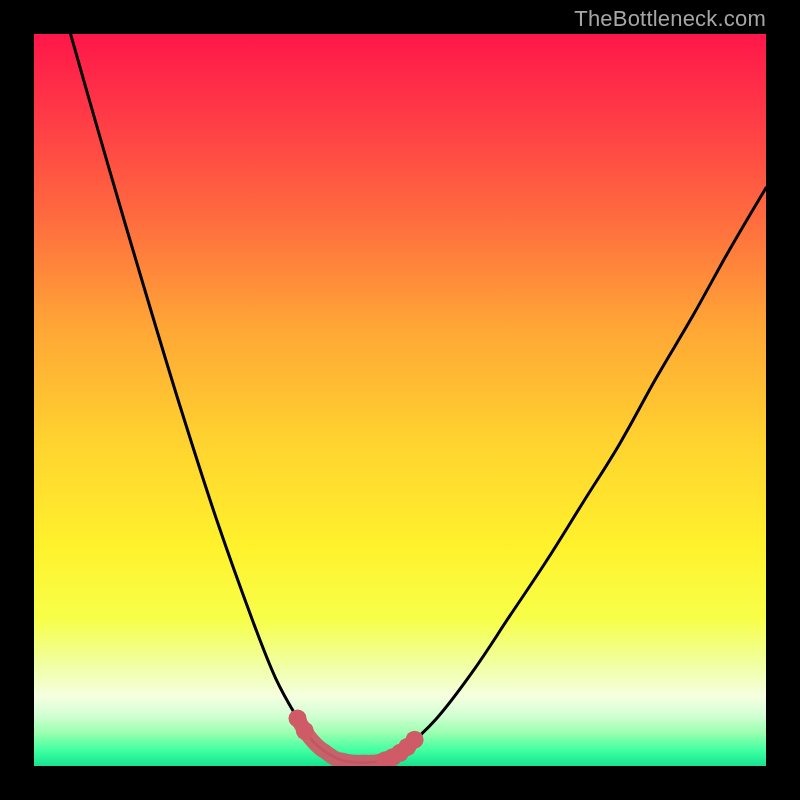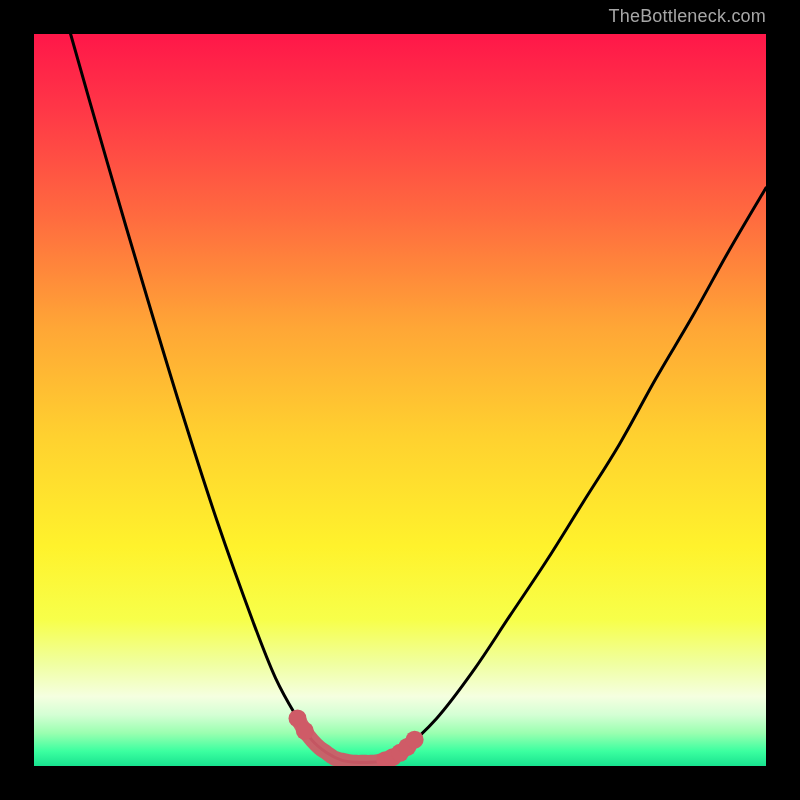--- a/index.html
+++ b/index.html
@@ -20,21 +20,21 @@
     box-sizing: border-box;
     border-left: 34px solid #000;
     border-right: 34px solid #000;
     border-top: 34px solid #000;
     border-bottom: 34px solid #000;
   }
   .watermark {
     position: absolute;
     top: 6px;
     right: 34px;
-    font-size: 18px;
+    font-size: 22px;
     font-weight: 500;
     color: #a6a6a6;
     letter-spacing: 0.2px;
   }
   .plot {
     position: absolute;
     left: 34px;
     top: 34px;
     width: 732px;
     height: 732px;

